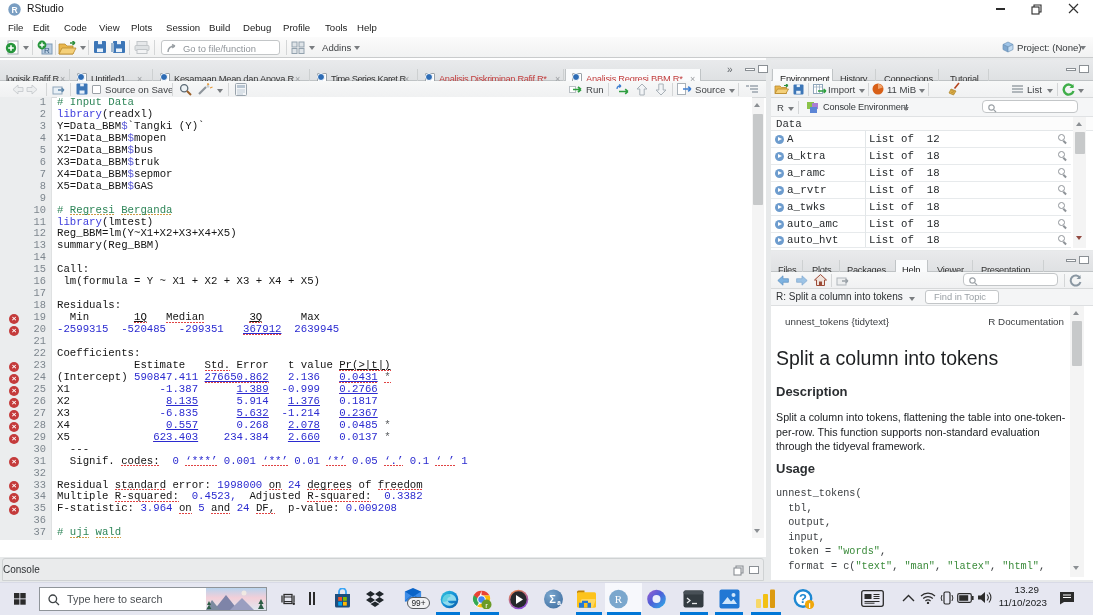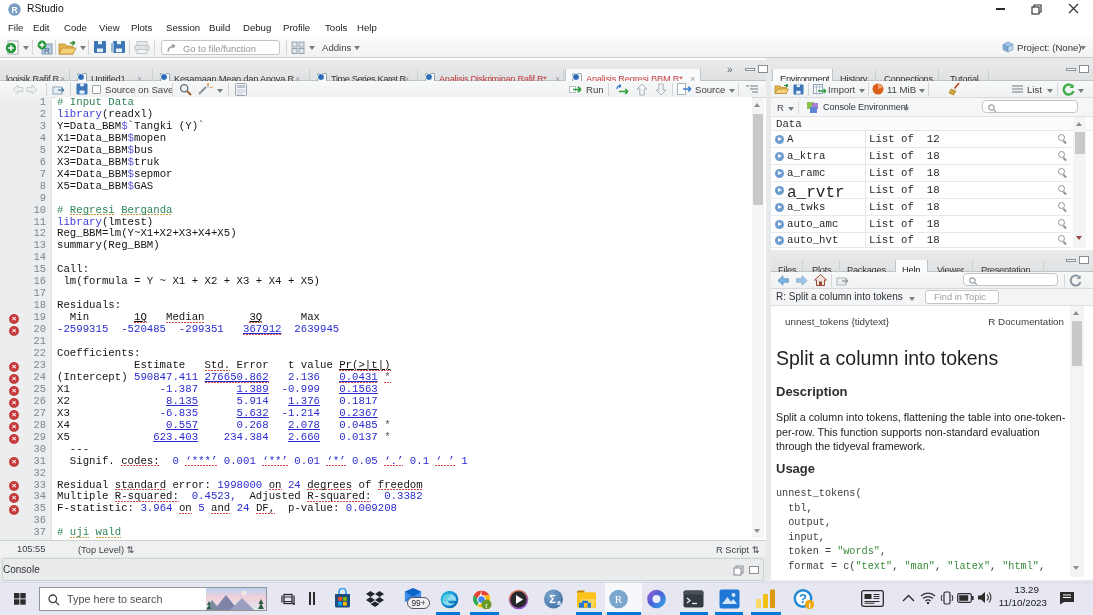--- a/index.html
+++ b/index.html
@@ -347,44 +347,39 @@
 Call:
  lm(formula = Y ~ X1 + X2 + X3 + X4 + X5)
 
 Residuals:
   Min       <span class="ub sq">1Q</span>   <span class="sq">Median</span>       <span class="ub sq">3Q</span>      Max
 <span class="n">-2599315  -520485  -299351   <span class="ub sq">367912</span>  2639945</span>
 
 Coefficients:
             Estimate   <span class="sq">Std.</span> Error   t value <span class="ub sq">Pr(&gt;|t|)</span>
 (Intercept) <span class="n">590847.411 <span class="ub sq">276650.862</span>   2.136   <span class="ub sq">0.0431</span></span> <span class="sq" style="color:#56595c">*</span>
-X1<span class="n">              -1.387      <span class="ub sq">1.389</span>  -0.999   <span class="ub sq">0.1563</span></span>
+X1<span class="n">              -1.387      <span class="ub sq">1.389</span>  -0.999   <span class="ub sq">0.2766</span></span>
 X2<span class="n">               <span class="ub sq">8.135</span>      5.914   <span class="ub sq">1.376</span>   0.1817</span>
 X3<span class="n">              -6.835      <span class="ub sq">5.632</span>  -1.214   <span class="ub sq">0.2367</span></span>
 X4<span class="n">               <span class="ub sq">0.557</span>      0.268   <span class="ub sq">2.078</span>   0.0485</span> <span style="color:#56595c">*</span>
 X5<span class="n">             <span class="ub sq">623.403</span>    234.384   <span class="ub sq">2.660</span>   0.0137</span> <span style="color:#56595c">*</span>
   ---
   Signif. <span class="sq">codes:</span>  <span class="n">0 <span class="sq">‘***’</span> 0.001 <span class="sq">‘**’</span> 0.01 <span class="sq">‘*’</span> 0.05 <span class="sq">‘.’</span> 0.1 <span class="sq">‘ ’</span> 1</span>
 
 Residual <span class="sq">standard</span> error: <span class="n">1998000</span> <span class="sq">on</span> <span class="n">24</span> <span class="sq">degrees</span> of <span class="sq">freedom</span>
 Multiple <span class="sq">R-squared:</span>  <span class="n">0.4523,</span>  Adjusted <span class="sq">R-squared:</span>  <span class="n">0.3382</span>
 F-statistic: <span class="n">3.964</span> <span class="sq">on</span> <span class="n">5</span> <span class="sq">and</span> <span class="n">24</span> <span class="sq">DF,</span>  p-value: <span class="n">0.009208</span>
 
 <span class="c"># <span class="oq">uji</span> <span class="oq">wald</span></span></pre>
     </div>
 
   <div class="sbtrack" style="left:752px;top:98px;width:12px;height:440px"></div>
   <div class="arr up" style="left:754px;top:103px"></div>
   <div class="sbthumb" style="left:753px;top:114px;width:10px;height:91px"></div>
   <div class="arr dn" style="left:754px;top:529px"></div>
-  <div id="status">
-    <span class="abs" style="left:17px;top:3px">105:55</span>
-    <span class="abs" style="left:78px;top:3px">(Top Level) ⇅</span>
-    <span class="abs" style="left:716px;top:3px">R Script ⇅</span>
-  </div>
   <div id="consolebar">
     <span class="abs" style="left:0;top:5px">Console</span>
     <svg class="abs" style="left:730px;top:6px" width="11" height="11" viewBox="0 0 11 11">
       <path d="M3 3 V1 H10 V8 H8" fill="none" stroke="#8a8f94" stroke-width="1.1"></path>
       <rect x="1" y="3" width="7" height="7" fill="#fff" stroke="#8a8f94" stroke-width="1.1"></rect>
     </svg>
     <div class="pico" style="left:746px;top:7px"></div>
   </div>
 
   <div class="rpane" style="top:60px;height:190px"></div>
@@ -483,21 +478,21 @@
         <span class="mag" style="left:287px;top:3px"></span>
       </div>
     <div class="erow" style="top:165px">
         <span class="pcircle" style="left:4px;top:4px"></span>
         <pre class="abs" style="left:16px;top:2px;font-size:10.7px;color:#1f2326">a_ramc</pre>
         <pre class="abs" style="left:98px;top:2px;font-size:10.7px;color:#1f2326">List of  18</pre>
         <span class="mag" style="left:287px;top:3px"></span>
       </div>
     <div class="erow" style="top:182px">
         <span class="pcircle" style="left:4px;top:4px"></span>
-        <pre class="abs" style="left:16px;top:2px;font-size:16px;color:#1f2326">a_rvtr</pre>
+        <pre class="abs" style="left:16px;top:2px;font-size:11px;color:#1f2326">a_rvtr</pre>
         <pre class="abs" style="left:98px;top:2px;font-size:10.7px;color:#1f2326">List of  18</pre>
         <span class="mag" style="left:287px;top:3px"></span>
       </div>
     <div class="erow" style="top:199px">
         <span class="pcircle" style="left:4px;top:4px"></span>
         <pre class="abs" style="left:16px;top:2px;font-size:10.7px;color:#1f2326">a_twks</pre>
         <pre class="abs" style="left:98px;top:2px;font-size:10.7px;color:#1f2326">List of  18</pre>
         <span class="mag" style="left:287px;top:3px"></span>
       </div>
     <div class="erow" style="top:216px">

